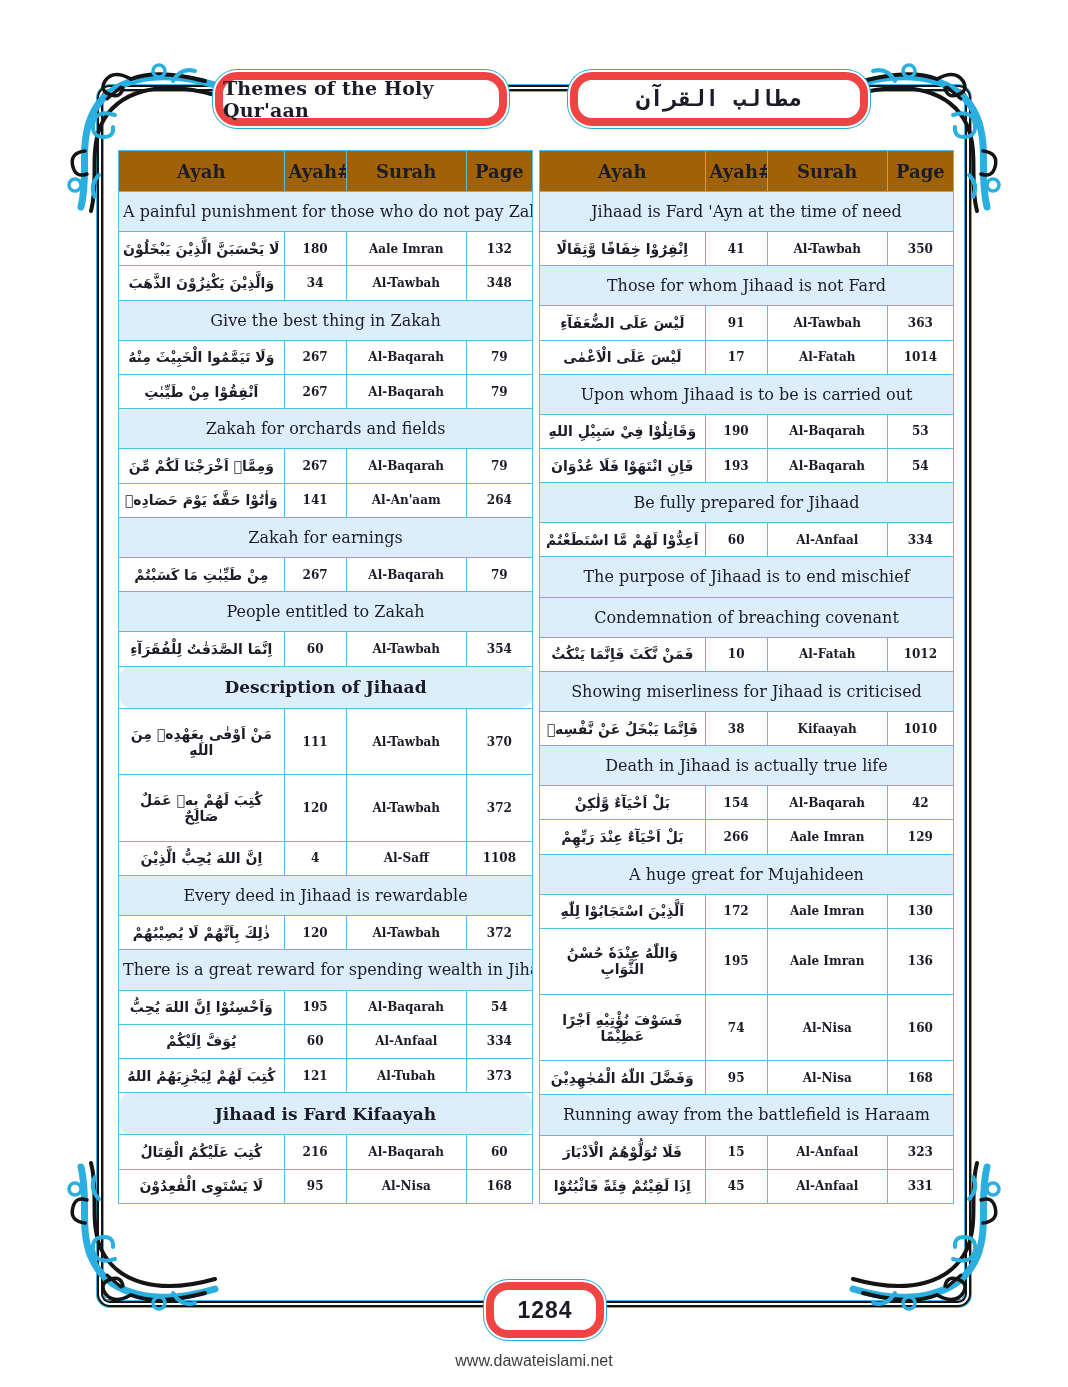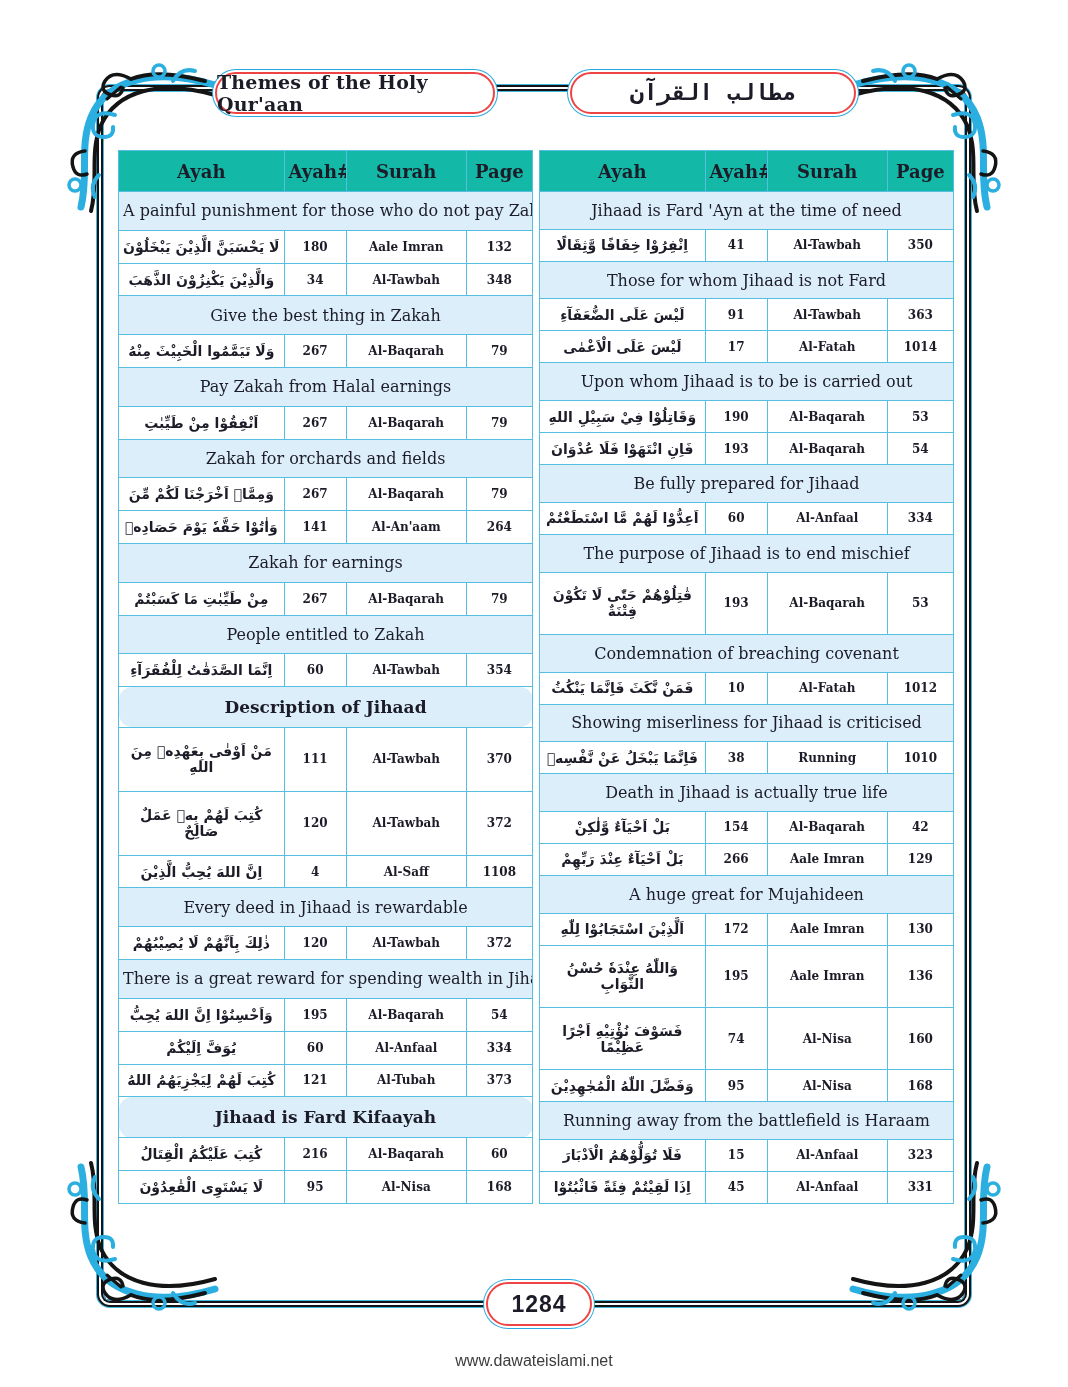--- a/index.html
+++ b/index.html
@@ -18,42 +18,42 @@
       0 0 0 7px #141414,
       0 0 0 8px #45b8e2;
   }
   .flourish{position:absolute;width:165px;height:165px;pointer-events:none;}
   .fl-tl{left:55px;top:55px;}
   .fl-tr{right:55px;top:55px;transform:scaleX(-1);}
   .fl-bl{left:55px;bottom:68px;transform:scaleY(-1);}
   .fl-br{right:55px;bottom:68px;transform:scale(-1,-1);}
   
   .pill{
-    position:absolute;background:#ffffff;border:2px solid #ef4444;border-radius:22px;
+    position:absolute;background:#ffffff;border:8px solid #ef4444;border-radius:22px;
     box-shadow:0 0 0 2px #ffffff, 0 0 0 3px #2ba9df;
     display:flex;align-items:center;justify-content:center;z-index:5;
   }
   .pill-title-en{left:215px;top:72px;width:276px;height:38px;
     font-size:19px;font-weight:bold;letter-spacing:.2px;}
   .pill-title-ar{left:570px;top:72px;width:282px;height:38px;
     font-family:Liberation Mono, monospace;font-size:23px;font-weight:bold;direction:rtl;}
   .pill-page-num{left:486px;top:1282px;width:102px;height:40px;
     font-family:"Liberation Sans",sans-serif;font-size:23px;font-weight:bold;letter-spacing:1px;text-align:center;}
   
   .tables-wrap{position:absolute;left:118px;top:150px;display:flex;gap:6px;z-index:2;}
   table.qtable{
     border-collapse:collapse;table-layout:fixed;width:415px;height:1054px;
     background:#ffffff;
   }
   table.qtable td, table.qtable th{
     border:1px solid #56bee0;padding:0 4px;text-align:center;vertical-align:middle;
     overflow:hidden;
   }
   table.qtable th{
-    background:#14b8a6;font-size:18px;font-weight:bold;color:#1c1c28;height:40px;
+    background:#a16207;font-size:18px;font-weight:bold;color:#1c1c28;height:40px;
   }
   tr.section-row td{
     background:#dceefa;font-size:16px;font-weight:500;white-space:nowrap;
   }
   tr.section-row td.bold{font-weight:bold;font-size:17px;border-radius:13px;}
   td.arabic{
     font-family:"DejaVu Sans",sans-serif;direction:rtl;font-size:14px;font-weight:bold;
   }
   td.num{font-size:12px;font-weight:bold;}
   td.surah{font-size:12px;font-weight:bold;}
@@ -170,23 +170,20 @@
         </tr>
         <tr class="section-row">
           <td colspan="4">Give the best thing in Zakah</td>
         </tr>
         <tr class="data-row">
           <td class="arabic">وَلَا تَيَمَّمُوا الْخَبِيْثَ مِنْهُ</td>
           <td class="num">267</td>
           <td class="surah">Al-Baqarah</td>
           <td class="num">79</td>
         </tr>
-        <tr class="section-row">
-          <td colspan="4">Pay Zakah from Halal earnings</td>
-        </tr>
         <tr class="data-row">
           <td class="arabic">اَنْفِقُوْا مِنْ طَيِّبٰتِ</td>
           <td class="num">267</td>
           <td class="surah">Al-Baqarah</td>
           <td class="num">79</td>
         </tr>
         <tr class="section-row">
           <td colspan="4">Zakah for orchards and fields</td>
         </tr>
         <tr class="data-row">
@@ -347,42 +344,36 @@
         </tr>
         <tr class="data-row">
           <td class="arabic">اَعِدُّوْا لَهُمْ مَّا اسْتَطَعْتُمْ</td>
           <td class="num">60</td>
           <td class="surah">Al-Anfaal</td>
           <td class="num">334</td>
         </tr>
         <tr class="section-row">
           <td colspan="4">The purpose of Jihaad is to end mischief</td>
         </tr>
-        <tr class="data-row">
-          <td class="arabic">قٰتِلُوْهُمْ حَتّٰى لَا تَكُوْنَ فِتْنَةٌ</td>
-          <td class="num">193</td>
-          <td class="surah">Al-Baqarah</td>
-          <td class="num">53</td>
-        </tr>
         <tr class="section-row">
           <td colspan="4">Condemnation of breaching covenant</td>
         </tr>
         <tr class="data-row">
           <td class="arabic">فَمَنْ نَّكَثَ فَاِنَّمَا يَنْكُثُ</td>
           <td class="num">10</td>
           <td class="surah">Al-Fatah</td>
           <td class="num">1012</td>
         </tr>
         <tr class="section-row">
           <td colspan="4">Showing miserliness for Jihaad is criticised</td>
         </tr>
         <tr class="data-row">
           <td class="arabic">فَاِنَّمَا يَبْخَلُ عَنْ نَّفْسِهٖ</td>
           <td class="num">38</td>
-          <td class="surah">Running</td>
+          <td class="surah">Kifaayah</td>
           <td class="num">1010</td>
         </tr>
         <tr class="section-row">
           <td colspan="4">Death in Jihaad is actually true life</td>
         </tr>
         <tr class="data-row">
           <td class="arabic">بَلْ اَحْيَآءٌ وَّلٰكِنْ</td>
           <td class="num">154</td>
           <td class="surah">Al-Baqarah</td>
           <td class="num">42</td>

